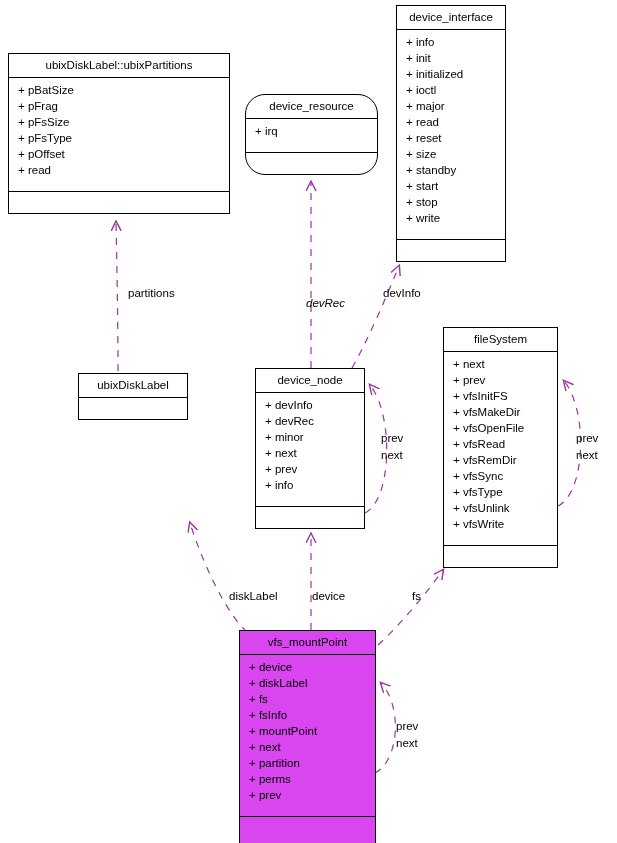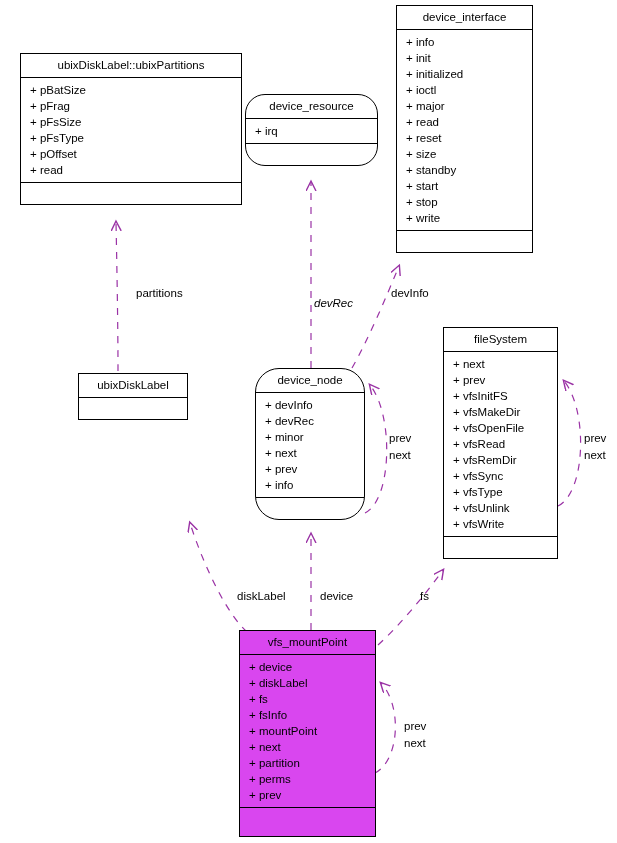--- a/index.html
+++ b/index.html
@@ -39,39 +39,38 @@
     text-align: center;
     font-size: 11.5px;
     color: #000000;
     line-height: 14px;
     padding: 4px 4px 5px 4px;
     border-bottom: 1px solid #000000;
     white-space: nowrap;
   }
   .umlbox .attrs {
     border-bottom: 1px solid #000000;
-    padding: 4px 0 4px 0;
+    padding: 4px 0 13px 0;
   }
   .umlbox .attrs .row {
     font-size: 11.5px;
     color: #000000;
     line-height: 16px;
     padding-left: 9px;
     white-space: nowrap;
   }
   .umlbox .methods {
     min-height: 21px;
   }
   .edge-label {
     position: absolute;
     font-size: 11.5px;
     color: #000000;
     line-height: 15px;
     white-space: nowrap;
-    margin-left: 8px;
   }
   .edge-label.two {
     line-height: 16px;
   }
 </style>
 </head>
 <body>
 
 <div id="diagram">
 
@@ -112,42 +111,42 @@
 
     <g>
       <path d="M 378,645 C 400,625 425,595 443,570" fill="none" stroke="#9a32a5" stroke-width="1.2" stroke-dasharray="7,7" marker-end="url(#arrowOpen)"></path>
     </g>
 
     <g>
       <path d="M 375,773 C 400,760 402,705 381,683" fill="none" stroke="#9a32a5" stroke-width="1.2" stroke-dasharray="7,7" marker-end="url(#arrowOpen)"></path>
     </g>
   </svg>
 
-  <div class="umlbox" style="left:8px; top:53px; width:222px;margin-left:12px;">
+  <div class="umlbox" style="left:8px; top:53px; width:222px;">
     <div class="title">ubixDiskLabel::ubixPartitions</div>
     <div class="attrs">
       <div class="row">+ pBatSize</div>
       <div class="row">+ pFrag</div>
       <div class="row">+ pFsSize</div>
       <div class="row">+ pFsType</div>
       <div class="row">+ pOffset</div>
       <div class="row">+ read</div>
     </div>
     <div class="methods"></div>
   </div>
 
   <div class="umlbox" style="left:245px; top:94px; width:133px;border-radius:20px;">
     <div class="title">device_resource</div>
     <div class="attrs">
       <div class="row">+ irq</div>
     </div>
     <div class="methods"></div>
   </div>
 
-  <div class="umlbox" style="left:396px; top:5px; width:137px;">
+  <div class="umlbox" style="left:396px; top:5px; width:110px;">
     <div class="title">device_interface</div>
     <div class="attrs">
       <div class="row">+ info</div>
       <div class="row">+ init</div>
       <div class="row">+ initialized</div>
       <div class="row">+ ioctl</div>
       <div class="row">+ major</div>
       <div class="row">+ read</div>
       <div class="row">+ reset</div>
       <div class="row">+ size</div>
@@ -157,21 +156,21 @@
       <div class="row">+ write</div>
     </div>
     <div class="methods"></div>
   </div>
 
   <div class="umlbox" style="left:78px; top:373px; width:110px;">
     <div class="title">ubixDiskLabel</div>
     <div class="methods"></div>
   </div>
 
-  <div class="umlbox" style="left:255px; top:368px; width:110px;border-radius:24px;">
+  <div class="umlbox" style="left:255px; top:368px; width:110px;">
     <div class="title">device_node</div>
     <div class="attrs">
       <div class="row">+ devInfo</div>
       <div class="row">+ devRec</div>
       <div class="row">+ minor</div>
       <div class="row">+ next</div>
       <div class="row">+ prev</div>
       <div class="row">+ info</div>
     </div>
     <div class="methods"></div>

